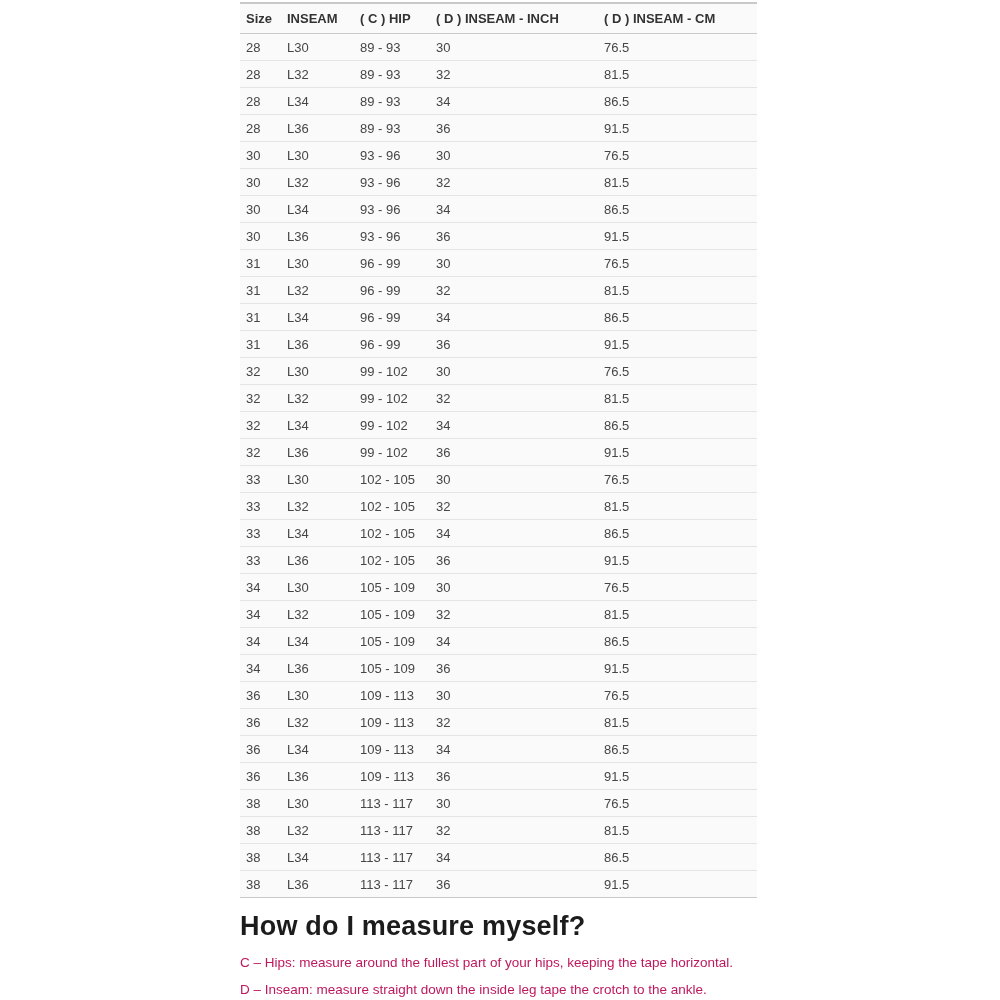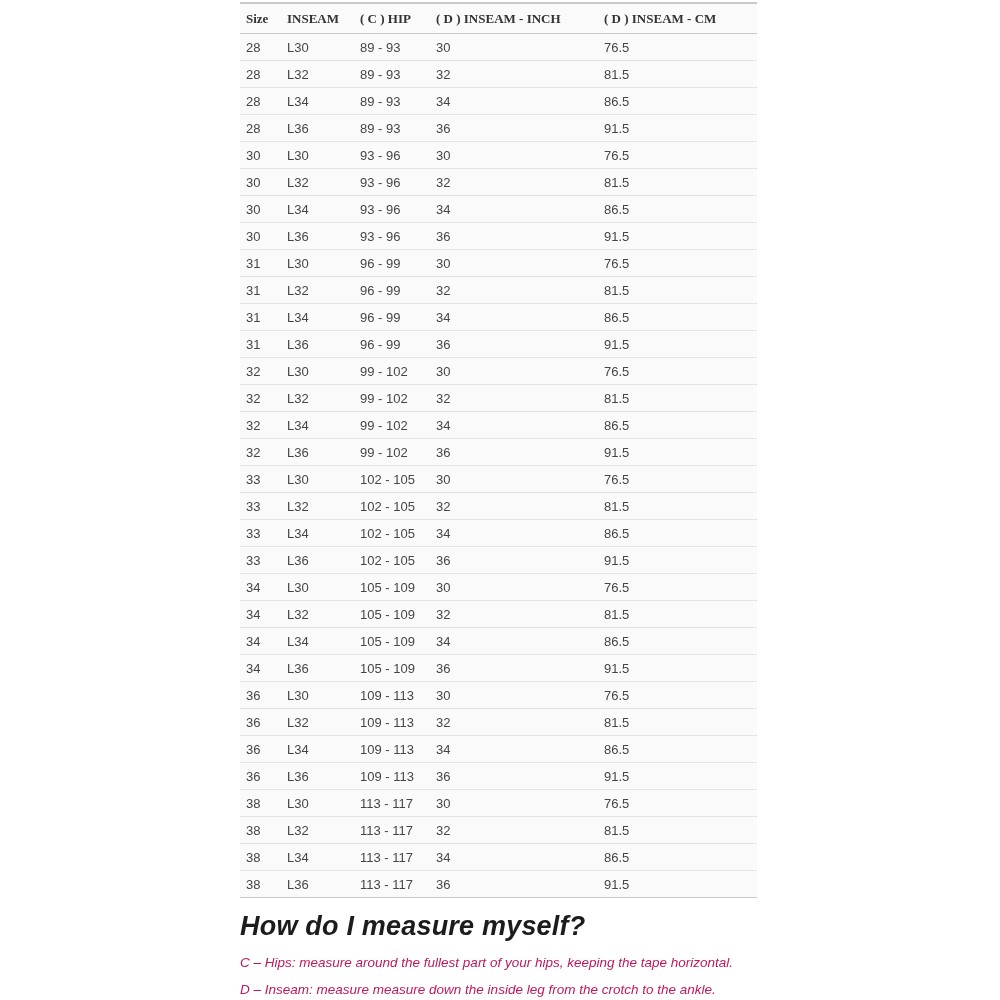--- a/index.html
+++ b/index.html
@@ -36,41 +36,39 @@
   }
   table.size-chart thead th {
     text-align: left;
     font-weight: bold;
     color: #333333;
     height: 29px;
     padding: 0 0 0 6px;
     border-bottom: 1px solid #c9c9c9;
     font-size: 13px;
     vertical-align: middle;
-    font-family: Liberation Serif, serif;
   }
   table.size-chart tbody td {
     height: 26px;
     padding: 0 0 0 6px;
     border-bottom: 1px solid #e4e4e4;
     vertical-align: middle;
     color: #464646;
   }
   table.size-chart tbody tr:last-child td {
     border-bottom: none;
   }
   col.c-size   { width: 41px; }
   col.c-length { width: 73px; }
   col.c-hip    { width: 76px; }
   col.c-inch   { width: 168px; }
   col.c-cm     { width: auto; }
 
   .measure-section {
     margin-top: 13px;
-    font-style: italic;
   }
   .measure-heading {
     font-size: 27px;
     font-weight: bold;
     color: #1c1c1c;
     margin: 0 0 12px 0;
     letter-spacing: 0.2px;
   }
   .measure-line {
     font-size: 13.5px;
@@ -326,17 +324,17 @@
             <td>113 - 117</td>
             <td>36</td>
             <td>91.5</td>
           </tr>
         </tbody>
     </table>
 
     <div class="measure-section">
       <h2 class="measure-heading">How do I measure myself?</h2>
       <p class="measure-line">C – Hips: measure around the fullest part of your hips, keeping the tape horizontal.</p>
-      <p class="measure-line">D – Inseam: measure measure down the inside leg from the crotch to the ankle.</p>
+      <p class="measure-line">D – Inseam: measure straight down the inside leg tape the crotch to the ankle.</p>
     </div>
 
   </div>
 </div>
 
 </body></html>

